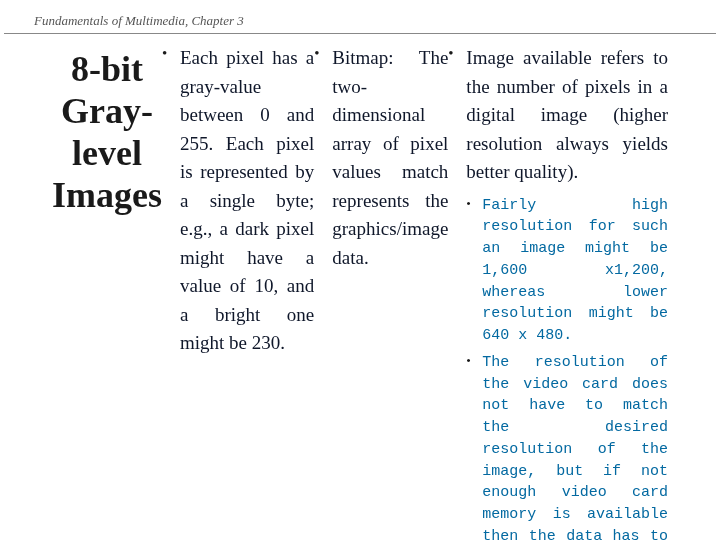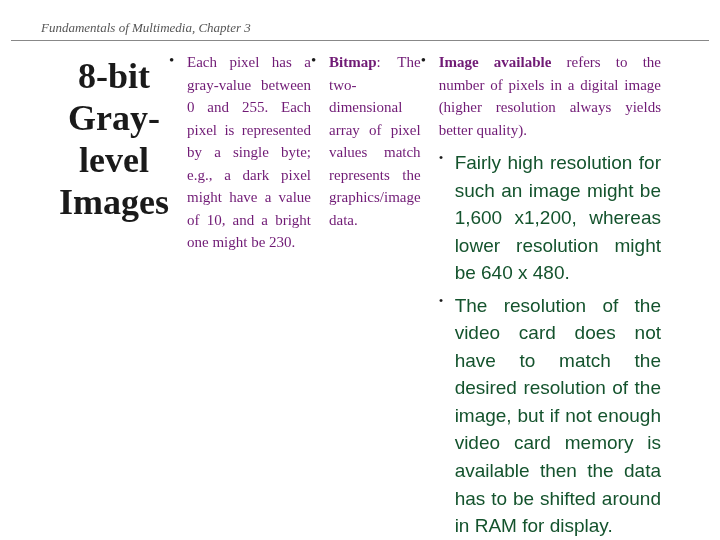--- a/index.html
+++ b/index.html
@@ -16,21 +16,21 @@
       font-size: 15px;
       color: #1a1a1a;
       overflow: hidden;
     }
 
     .page-container {
       width: 720px;
       height: 540px;
       display: flex;
       flex-direction: column;
-      padding: 11px;
+      padding: 4px;
     }
 
     .header {
       padding: 8px 30px 4px 30px;
       border-bottom: 1.5px solid #888;
     }
 
     .header-text {
       font-family: 'Times New Roman', Times, serif;
       font-style: italic;
@@ -67,50 +67,50 @@
 
     .bullet-dot {
       min-width: 18px;
       margin-top: 1px;
       font-size: 15px;
       color: #1a1a1a;
     }
 
     .bullet-text {
       font-family: 'Times New Roman', Times, serif;
-      font-size: 15px;
+      font-size: 19px;
       line-height: 1.5;
       text-align: justify;
-      color: #701a75;
+      color: #0f172a;
     }
 
     .bullet-text .bold {
-      font-weight: bold;
+      font-weight: normal;
     }
 
     .sub-bullet-item {
       display: flex;
       align-items: flex-start;
       margin-bottom: 5px;
       padding-left: 18px;
     }
 
     .sub-bullet-dot {
       min-width: 16px;
       font-size: 13px;
       color: #1a1a1a;
       margin-top: 1px;
     }
 
     .sub-bullet-text {
-      font-family: Liberation Sans, sans-serif;
-      font-size: 19px;
+      font-family: Liberation Mono, monospace;
+      font-size: 15px;
       line-height: 1.45;
       text-align: justify;
-      color: #14532d;
+      color: #0369a1;
     }
 
     .footer {
       border-top: 1.5px solid #888;
       padding: 6px 30px;
       display: flex;
       justify-content: space-between;
       align-items: center;
     }
 

